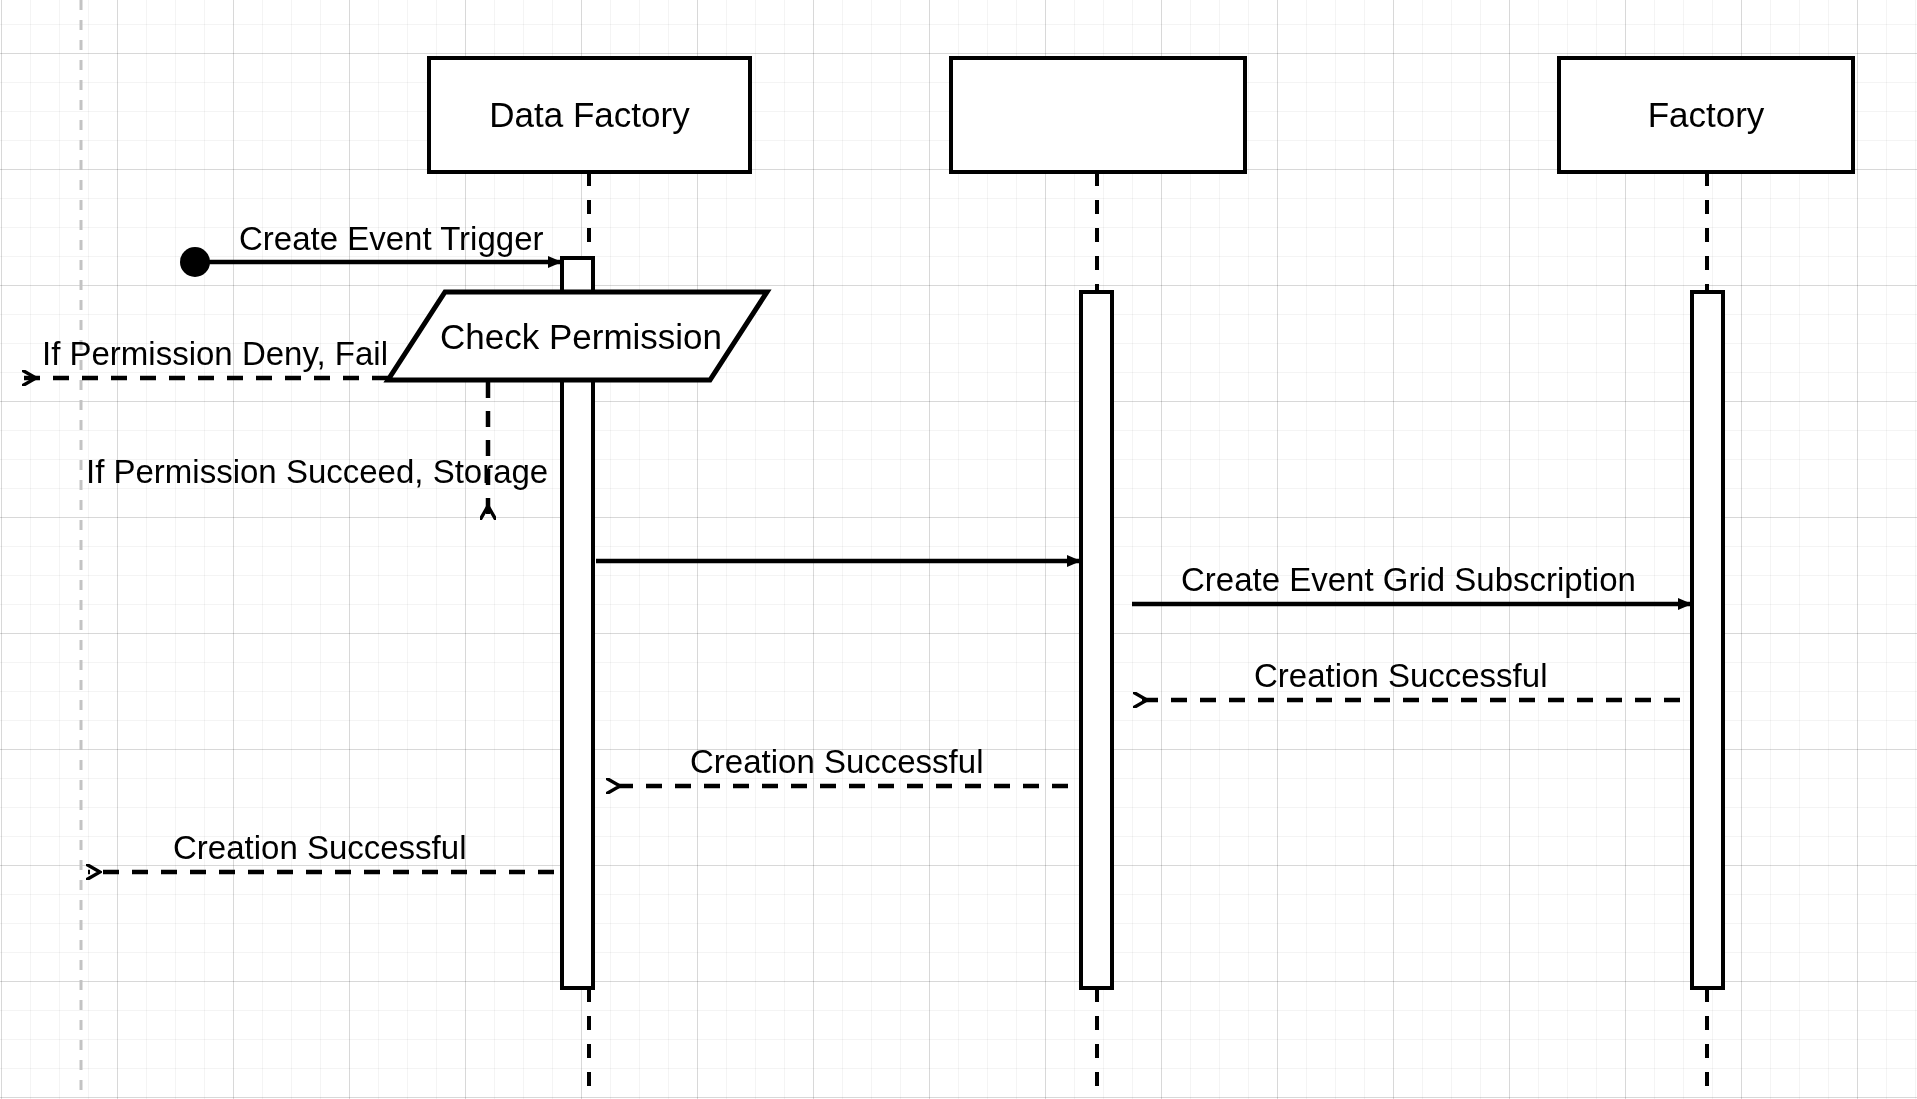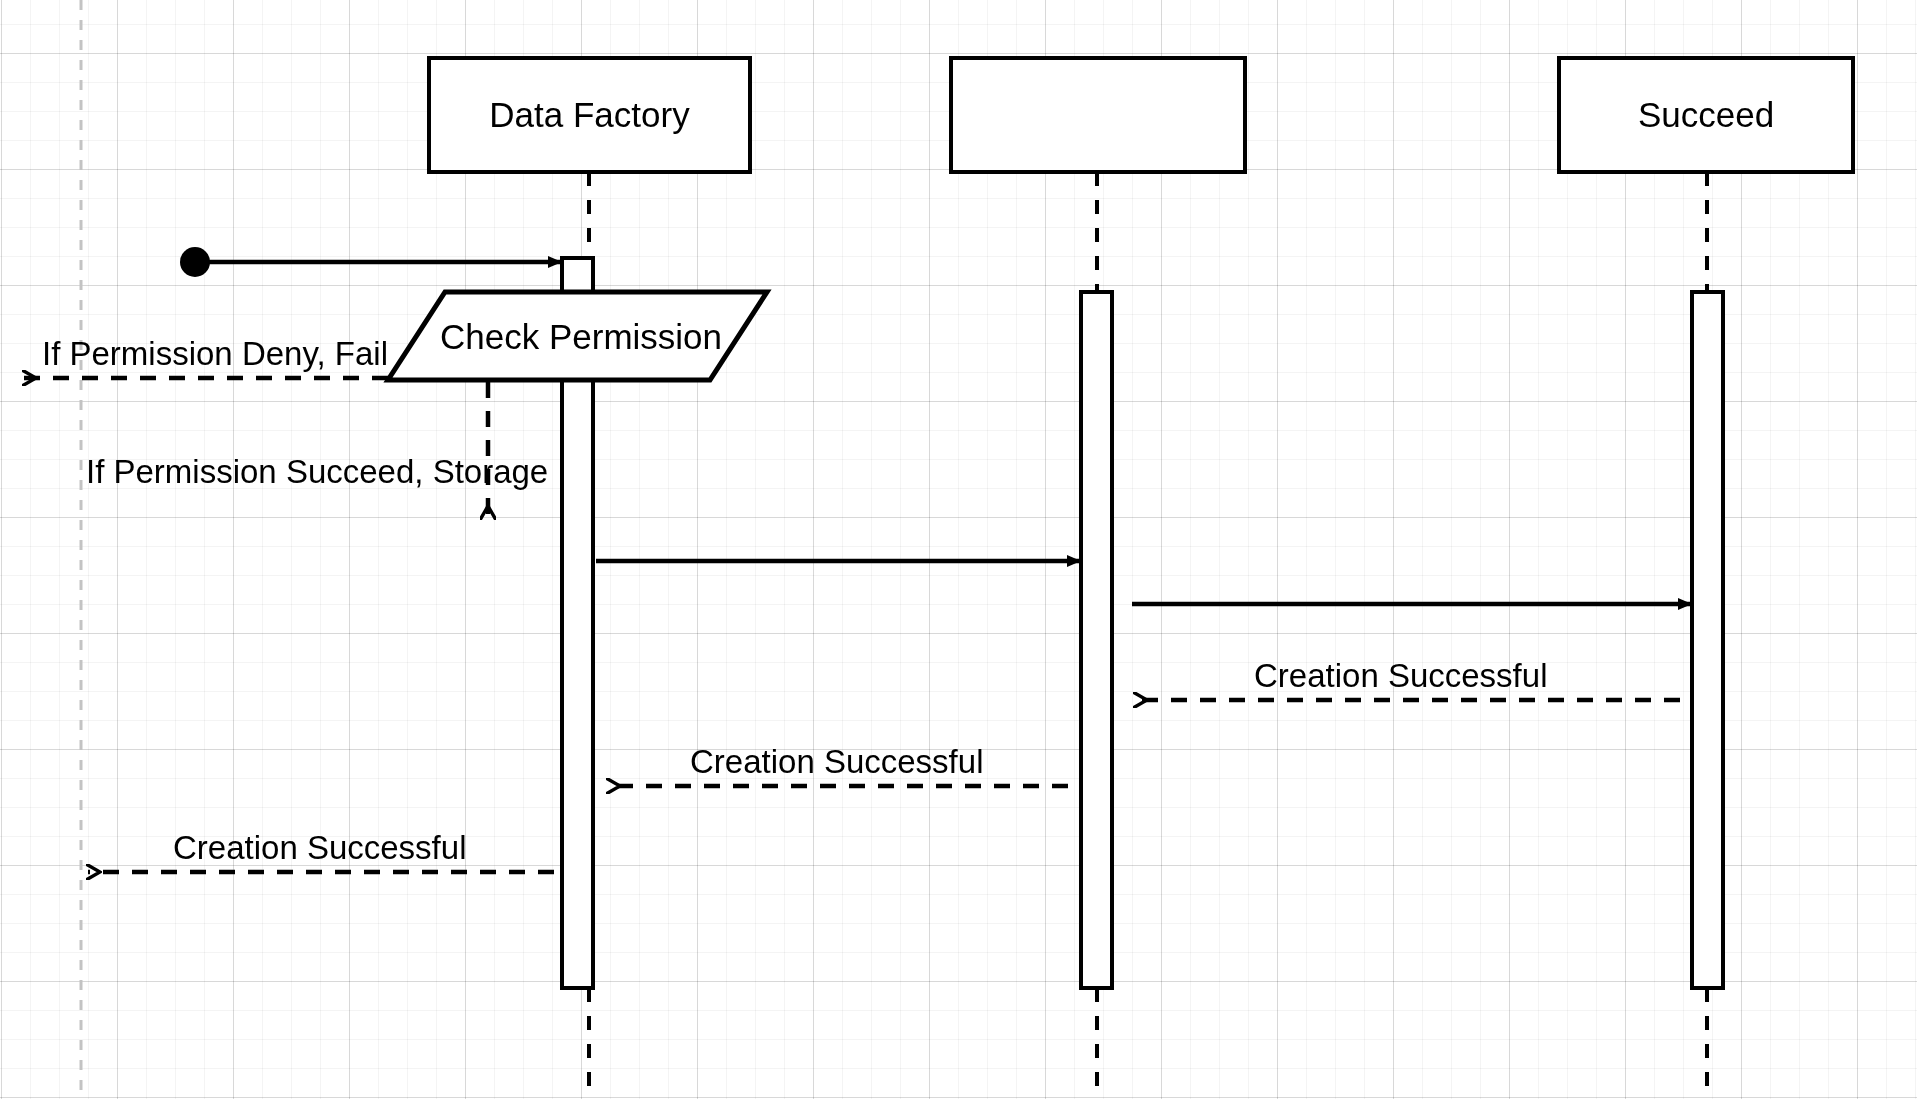--- a/index.html
+++ b/index.html
@@ -108,30 +108,32 @@
     <line x1="1680" y1="700" x2="1135" y2="700" stroke="#000000" stroke-width="4.5" stroke-dasharray="16 13" marker-end="url(#arrowOpenLeft)"></line>
 
     <line x1="1068" y1="786" x2="608" y2="786" stroke="#000000" stroke-width="4.5" stroke-dasharray="16 13" marker-end="url(#arrowOpenLeft)"></line>
 
     <line x1="554" y1="872" x2="88" y2="872" stroke="#000000" stroke-width="4.5" stroke-dasharray="16 13" marker-end="url(#arrowOpenLeft)"></line>
   </svg>
 
   <div class="lbl participant-label" style="left:429px; top:97px; width:321px;">Data Factory</div>
 
 
-  <div class="lbl participant-label" style="left:1559px; top:97px; width:294px;">Succeed</div>
+  <div class="lbl participant-label" style="left:1559px; top:97px; width:294px;">Factory</div>
 
+  <div class="lbl msg-label" style="left:239px; top:222px;">Create Event Trigger</div>
 
   <div class="lbl msg-label" style="left:42px; top:337px;">If Permission Deny, Fail</div>
 
   <div class="lbl msg-label" style="left:86px; top:455px;">If Permission Succeed, Storage</div>
 
   <div class="lbl frag-label" style="left:440px; top:319px; width:280px; text-align:center;">Check Permission</div>
 
 
+  <div class="lbl msg-label" style="left:1181px; top:563px;">Create Event Grid Subscription</div>
 
   <div class="lbl msg-label" style="left:1254px; top:659px;">Creation Successful</div>
 
   <div class="lbl msg-label" style="left:690px; top:745px;">Creation Successful</div>
 
   <div class="lbl msg-label" style="left:173px; top:831px;">Creation Successful</div>
 
 </div>
 
 </body></html>

